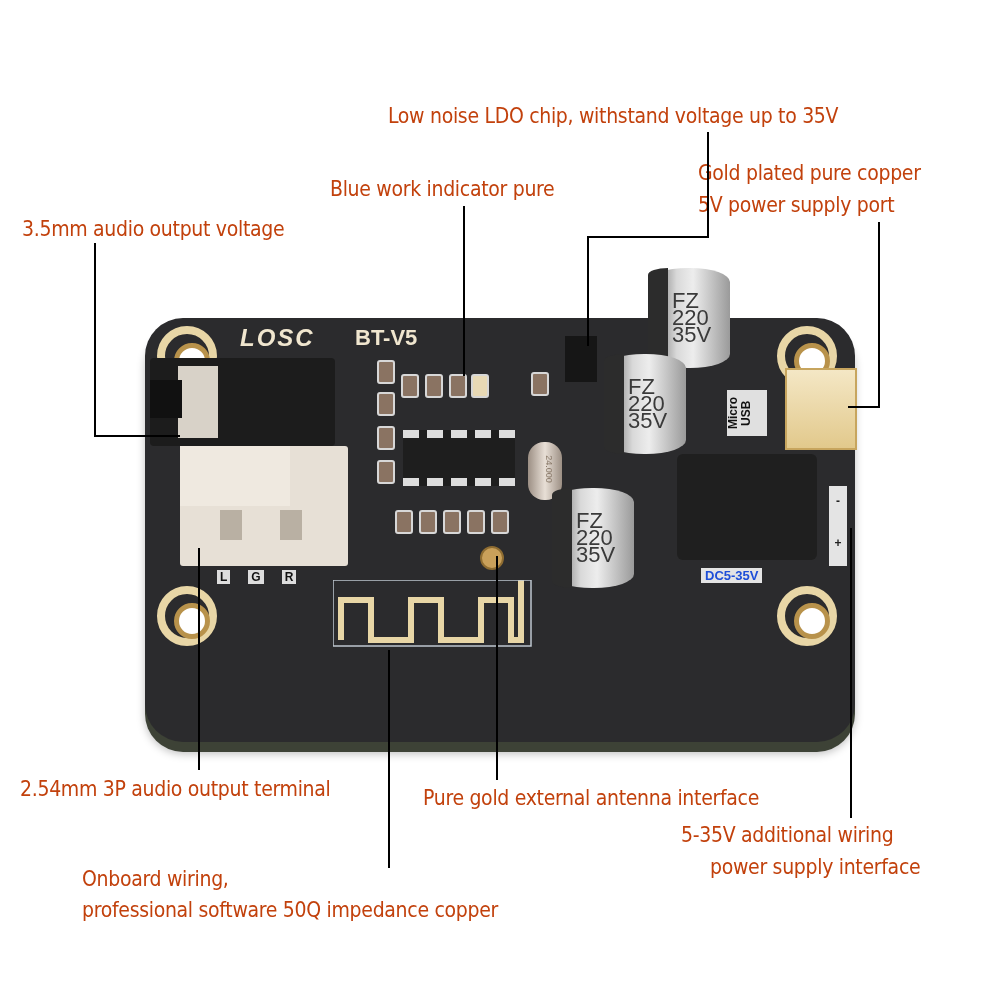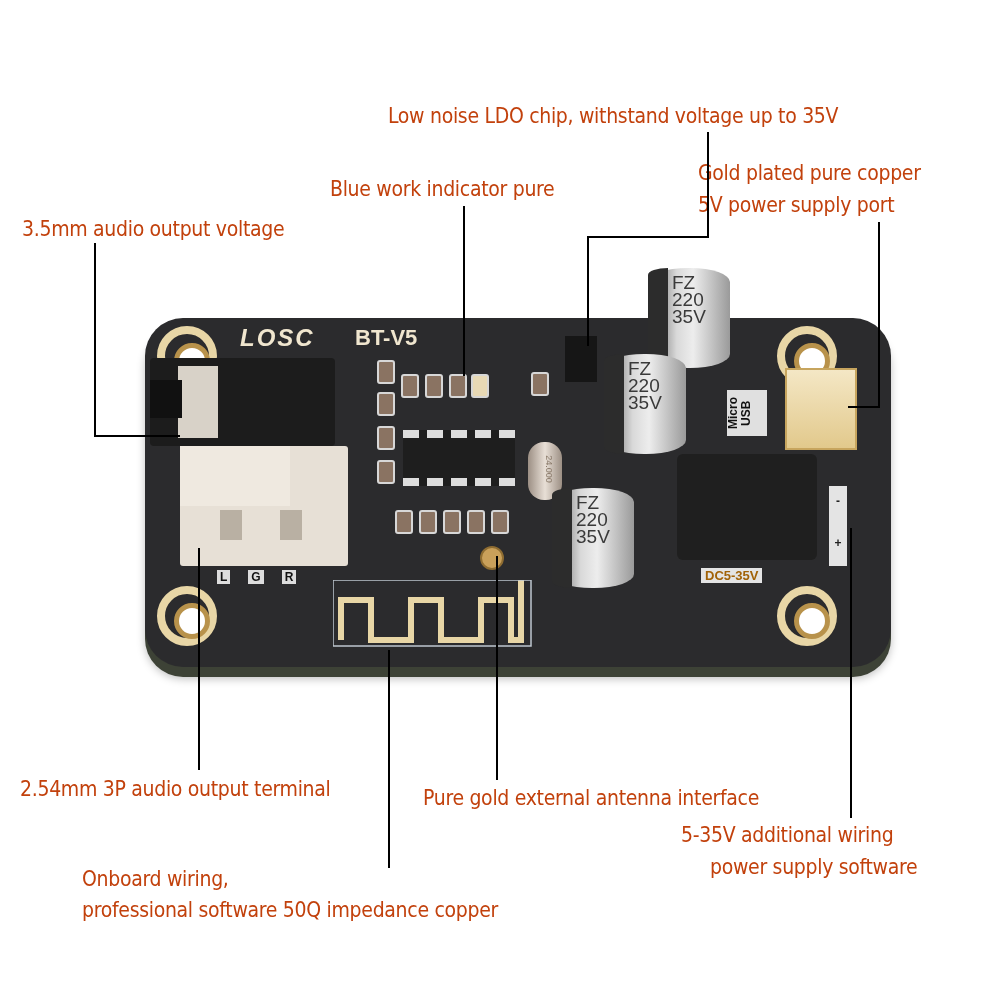--- a/index.html
+++ b/index.html
@@ -1,40 +1,40 @@
 <!DOCTYPE html>
 <html><head>
 <meta charset="utf-8">
 <style>
   html,body{margin:0;padding:0;background:#ffffff;}
   body{width:1000px;height:1000px;position:relative;overflow:hidden;font-family:"DejaVu Sans",sans-serif;}
   .label{position:absolute;color:#c2410c;font-family:"DejaVu Sans Condensed","DejaVu Sans",sans-serif;font-size:21px;letter-spacing:-0.3px;white-space:nowrap;line-height:32px;}
   .ln{position:absolute;background:#000;}
-  .board{position:absolute;left:145px;top:318px;width:710px;height:349px;background:#2b2b2d;border-radius:38px;box-shadow:0 10px 0 #3d4236, 0 12px 8px rgba(0,0,0,0.25);padding-left:36px;}
+  .board{position:absolute;left:145px;top:318px;width:710px;height:424px;background:#2b2b2d;border-radius:38px;box-shadow:0 10px 0 #3d4236, 0 12px 8px rgba(0,0,0,0.25);}
   .hole{position:absolute;width:60px;height:60px;border-radius:50%;border:8px solid #e8d6a6;box-sizing:border-box;}
   .hole::after{content:"";position:absolute;left:9px;top:9px;width:26px;height:26px;border-radius:50%;background:#fff;border:5px solid #b8924b;}
   .cap{position:absolute;width:82px;height:100px;}
   .cap .body{position:absolute;left:0;top:0;width:82px;height:100px;border-radius:40px/14px;background:linear-gradient(90deg,#5a5a5a 0%,#d9d9d9 35%,#ededed 55%,#9a9a9a 100%);}
   .cap .band{position:absolute;left:0;top:0;width:20px;height:100px;background:#2c2c2c;border-radius:40px 0 0 40px/14px 0 0 14px;}
-  .cap .txt{position:absolute;left:24px;top:6px;font-family:"Liberation Sans",sans-serif;font-size:19px;line-height:17px;color:#3a3a3a;}
+  .cap .txt{position:absolute;left:24px;top:24px;font-family:"Liberation Sans",sans-serif;font-size:22px;line-height:17px;color:#3a3a3a;}
   .smd{position:absolute;width:14px;height:20px;background:#8a7362;border:2px solid #d7d7d7;border-radius:3px;}
   .pcbtxt{position:absolute;font-family:"Liberation Sans",sans-serif;font-weight:bold;color:#f0e6cf;}
 </style>
 </head>
 <body>
 
 <div class="label" style="left:388px;top:100px;">Low noise LDO chip, withstand voltage up to 35V</div>
 <div class="label" style="left:698px;top:157px;">Gold plated pure copper</div>
 <div class="label" style="left:698px;top:189px;">5V power supply port</div>
 <div class="label" style="left:330px;top:173px;">Blue work indicator pure</div>
 <div class="label" style="left:22px;top:213px;">3.5mm audio output voltage</div>
 <div class="label" style="left:20px;top:773px;">2.54mm 3P audio output terminal</div>
 <div class="label" style="left:423px;top:782px;">Pure gold external antenna interface</div>
 <div class="label" style="left:681px;top:819px;">5-35V additional wiring</div>
-<div class="label" style="left:710px;top:851px;">power supply software</div>
+<div class="label" style="left:710px;top:851px;">power supply interface</div>
 <div class="label" style="left:82px;top:863px;">Onboard wiring,</div>
 <div class="label" style="left:82px;top:894px;">professional software 50Q impedance copper</div>
 
 <div class="board">
 
   <div class="hole" style="left:12px;top:8px;"></div>
   <div class="hole" style="left:632px;top:8px;"></div>
   <div class="hole" style="left:12px;top:268px;"></div>
   <div class="hole" style="left:632px;top:268px;"></div>
 
@@ -91,21 +91,21 @@
   <div style="position:absolute;left:582px;top:72px;width:40px;height:46px;background:#e0e0e0;color:#111;font:bold 12px 'Liberation Sans',sans-serif;line-height:13px;text-align:center;writing-mode:vertical-rl;transform:rotate(180deg);">
     <span>Micro</span><br>
     <span>USB</span>
   </div>
 
   <div style="position:absolute;left:532px;top:136px;width:140px;height:106px;background:#1f1f1f;border-radius:6px;"></div>
   <div style="position:absolute;left:684px;top:168px;width:18px;height:80px;background:#e4e4e4;color:#222;font:bold 12px 'Liberation Sans',sans-serif;text-align:center;">
     <div style="margin-top:8px;">-</div>
     <div style="margin-top:28px;">+</div>
   </div>
-  <div style="position:absolute;left:556px;top:250px;background:#e4e4e4;color:#a16207;font:bold 13px 'Liberation Sans',sans-serif;padding:0 4px;">DC5-35V</div>
+  <div style="position:absolute;left:556px;top:250px;background:#e4e4e4;color:#1d4ed8;font:bold 13px 'Liberation Sans',sans-serif;padding:0 4px;">DC5-35V</div>
 </div>
 
 <div class="cap" style="left:648px;top:268px;">
   <div class="body"></div>
     <div class="band"></div>
   <div class="txt">
     <div>FZ</div>
     <div>220</div>
     <div>35V</div>
   </div>

